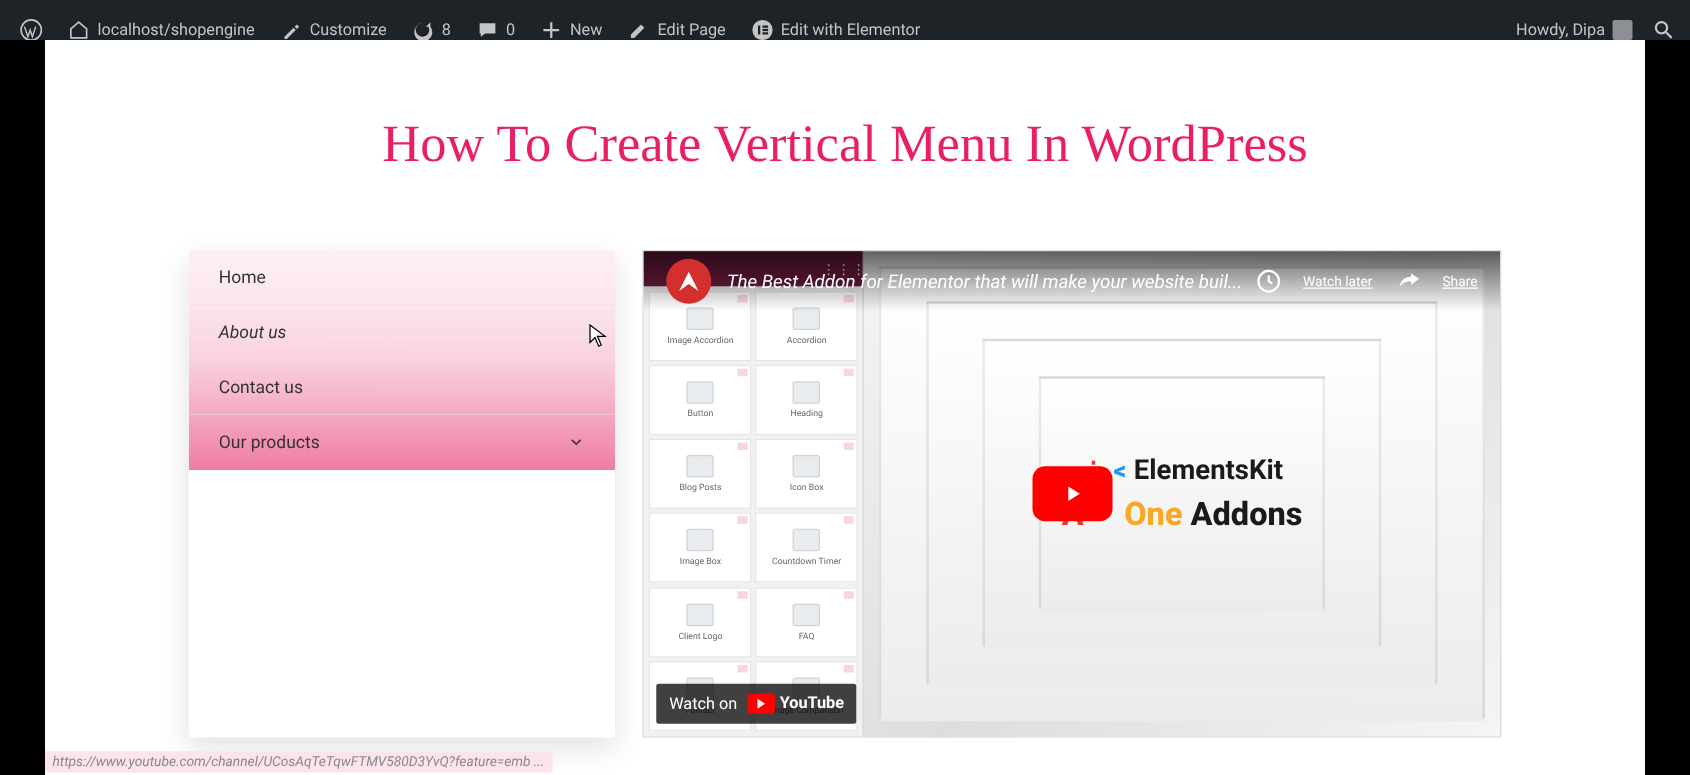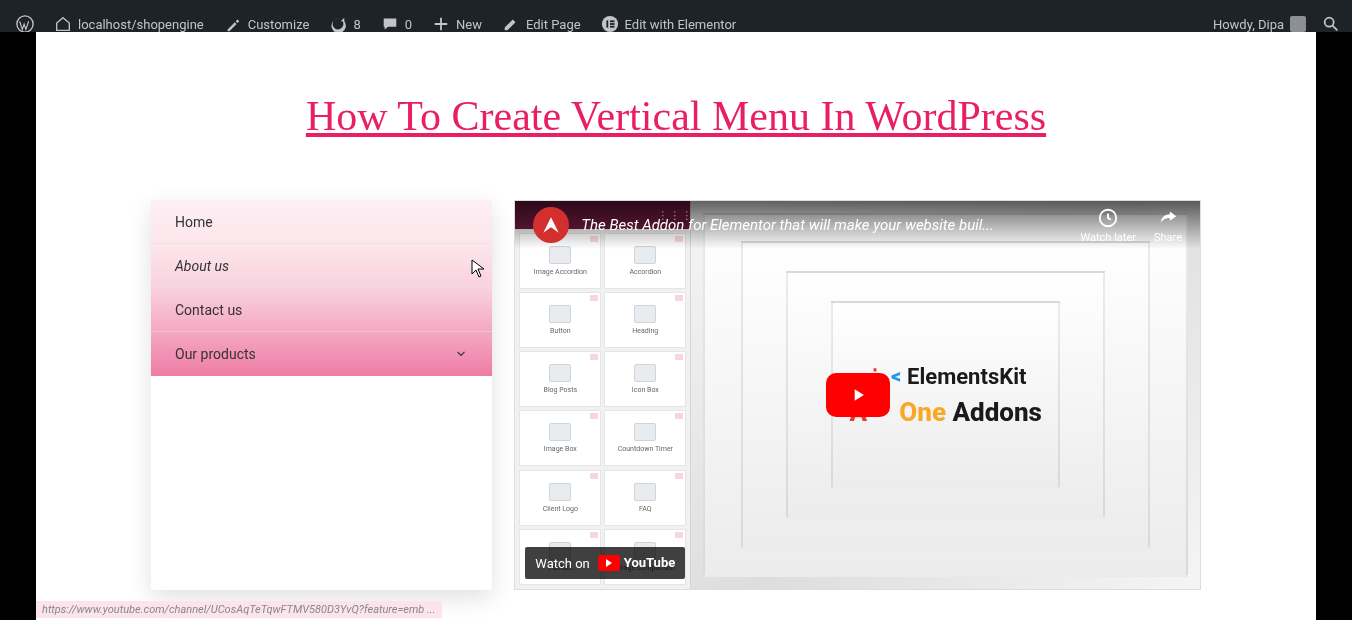--- a/index.html
+++ b/index.html
@@ -13,41 +13,41 @@
 .admin-icon { width: 18px; height: 18px; display: inline-flex; align-items: center; justify-content: center; fill: currentColor; }
 .avatar { width: 16px; height: 16px; background: #8c8f94; border-radius: 2px; display: inline-block; }
 
 
 .side-strip-left { position: absolute; left: 0; top: 32px; width: 36px; bottom: 0; background: #000; }
 .side-strip-right { position: absolute; right: 0; top: 32px; width: 36px; bottom: 0; background: #000; }
 
 
 .content { position: absolute; left: 36px; right: 36px; top: 32px; bottom: 0; background: #fff; }
 
-.page-title { font-family: "Brush Script MT", cursive; font-size: 42px; color: #e91e63; text-align: center; margin-top: 60px; font-weight: 400; text-decoration: underline; }
+.page-title { font-family: "Brush Script MT", cursive; font-size: 42px; color: #e91e63; text-align: center; margin-top: 60px; font-weight: 400; }
 
 .main-row { display: flex; gap: 22px; padding: 60px 115px 0 115px; }
 
 
 .vmenu { width: 342px; box-shadow: 0 8px 24px rgba(0,0,0,0.12); border-radius: 2px; overflow: hidden; }
 .vmenu-item { height: 44px; display: flex; align-items: center; justify-content: space-between; padding: 0 24px; font-size: 14px; color: #333; border-bottom: 1px solid rgba(0,0,0,0.05); cursor: pointer; }
 .vmenu-item:nth-child(1) { background: linear-gradient(#fdeff3,#fce6ec); }
 .vmenu-item:nth-child(2) { background: linear-gradient(#fce6ec,#f9d2de); font-style: italic; }
 .vmenu-item:nth-child(3) { background: linear-gradient(#f9d2de,#f4a8c1); }
 .vmenu-item:nth-child(4) { background: linear-gradient(#f4a8c1,#ef7ca6); border-bottom: none; }
 .chev { width: 14px; height: 14px; }
 
 
 .video { width: 688px; height: 390px; background: #e8e8e8; position: relative; border: 1px solid #ddd; }
 .video-top { position: absolute; top: 0; left: 0; right: 0; height: 48px; display: flex; align-items: center; justify-content: space-between; padding: 0 18px; background: linear-gradient(rgba(0,0,0,0.6), transparent); color: #fff; z-index: 3; }
 .vt-left { display: flex; align-items: center; gap: 12px; font-style: italic; }
 .channel-avatar { width: 36px; height: 36px; border-radius: 50%; background: #d32f2f; display: flex; align-items: center; justify-content: center; color: #fff; font-weight: 700; font-size: 14px; }
 .video-title { font-size: 15px; font-weight: 400; white-space: nowrap; overflow: hidden; text-overflow: ellipsis; max-width: 470px; }
 .vt-right { display: flex; gap: 18px; }
-.vt-action { display: flex; flex-direction: column; align-items: center; font-size: 11px; gap: 2px; cursor: pointer; }
+.vt-action { display: flex; flex-direction: row; align-items: center; font-size: 11px; gap: 16px; cursor: pointer; text-decoration: underline; }
 .vt-action svg { width: 22px; height: 22px; fill: #fff; }
 
 
 .elem-sidebar { position: absolute; left: 0; top: 0; bottom: 0; width: 176px; background: #f1f1f1; border-right: 1px solid #d5d5d5; display: flex; flex-direction: column; z-index: 2; }
 .elem-header { height: 28px; background: #6d1a3e; display: flex; align-items: center; justify-content: flex-end; padding: 0 4px; }
 .elem-header .dots { width: 22px; height: 16px; display: flex; align-items: center; justify-content: center; color: #fff; letter-spacing: 1px; font-size: 11px; }
 .elem-grid { padding: 4px; display: grid; grid-template-columns: 1fr 1fr; gap: 3px; overflow: hidden; flex: 1; }
 .widget { background: #fff; border: 1px solid #e5e5e5; height: 56px; display: flex; flex-direction: column; align-items: center; justify-content: center; gap: 4px; font-size: 7px; color: #666; position: relative; }
 .widget::after { content: ""; position: absolute; top: 2px; right: 2px; width: 8px; height: 6px; background: #f8d7da; }
 .widget-icon { width: 22px; height: 18px; background: #e9ecef; border: 1px solid #ced4da; border-radius: 2px; }

